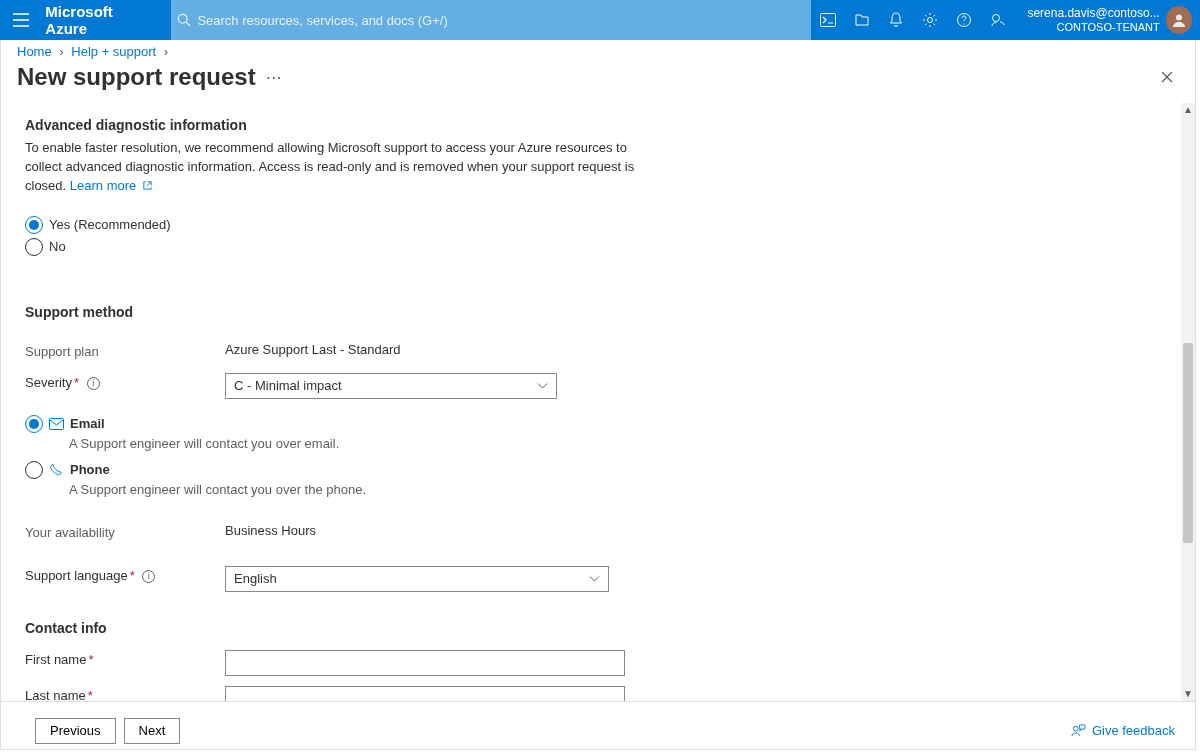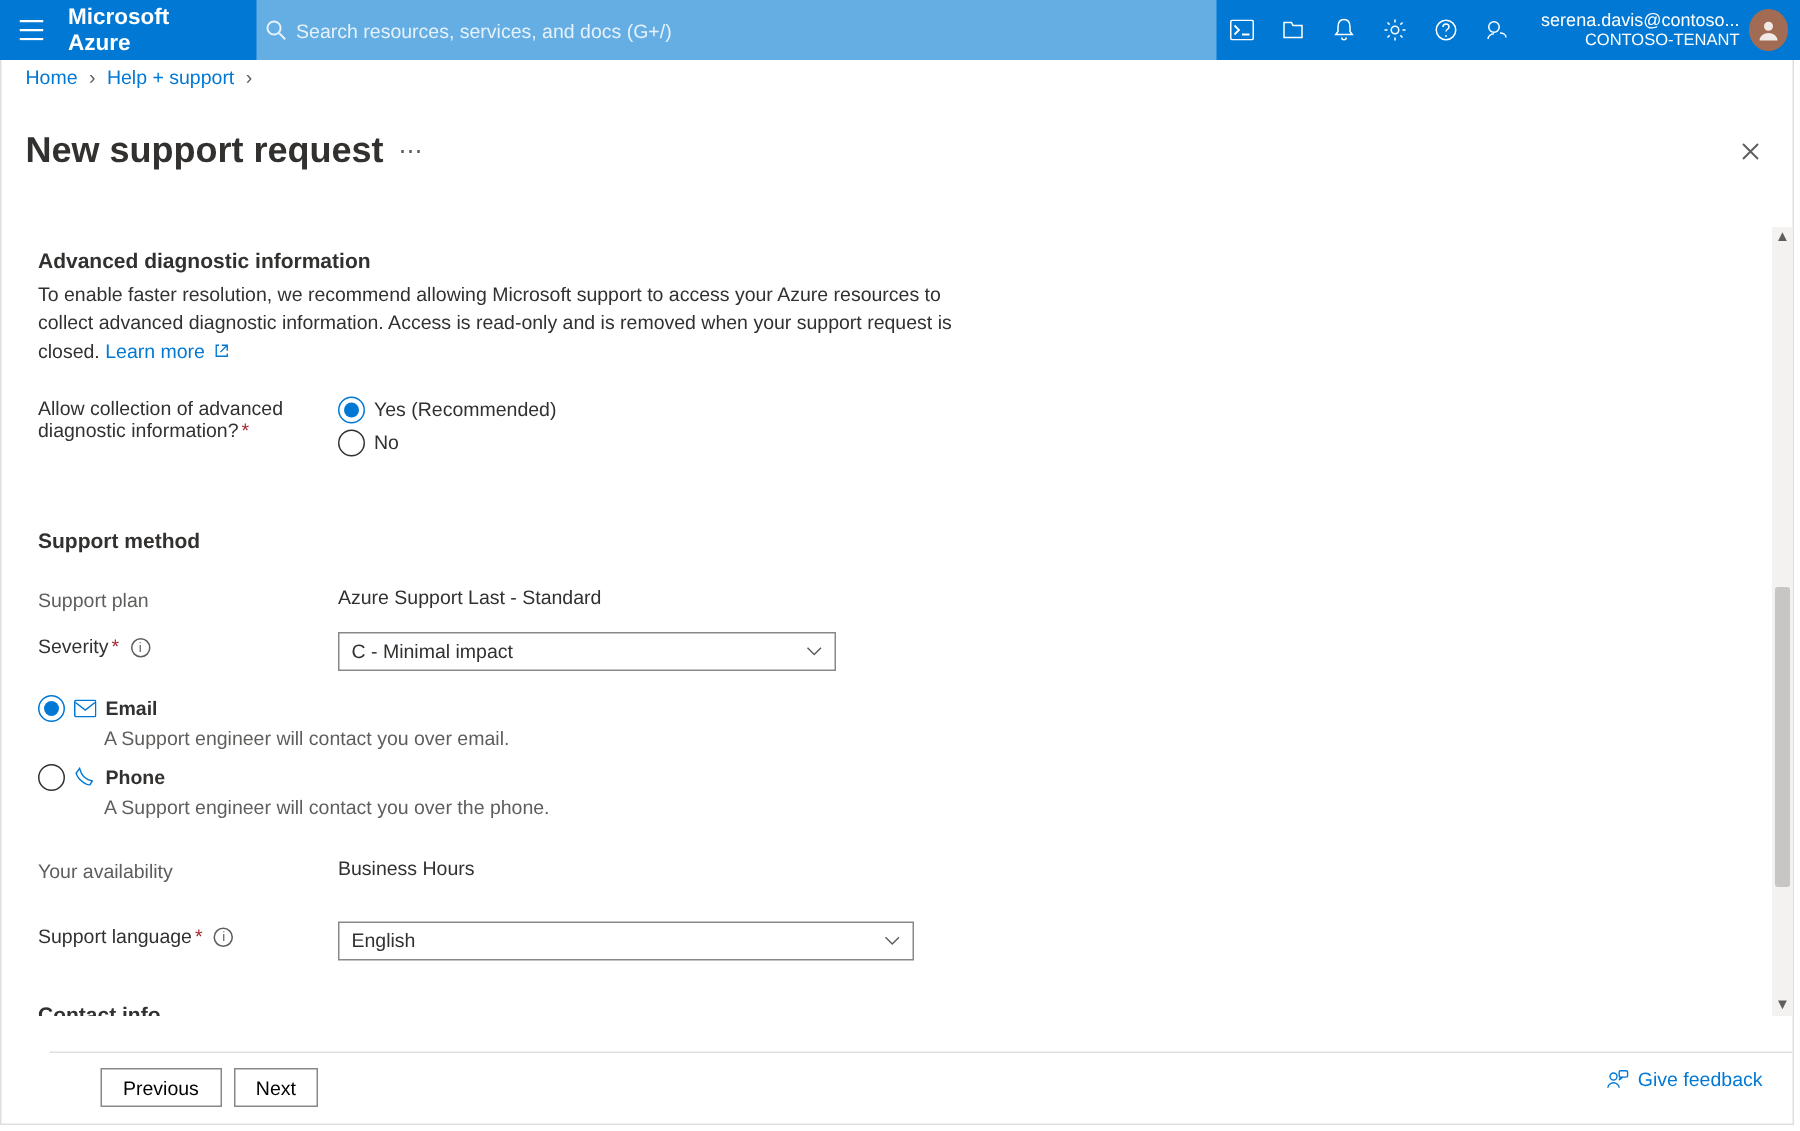--- a/index.html
+++ b/index.html
@@ -14,21 +14,21 @@
   .searchwrap input::placeholder { color: #e6f2fb; }
   .topbar-spacer { flex: 1; }
   .top-icons { display: flex; }
   .top-icons .ic { width: 34px; height: 40px; display: flex; align-items: center; justify-content: center; cursor: pointer; }
   .account { display: flex; flex-direction: column; align-items: flex-end; justify-content: center; padding: 0 6px 0 12px; line-height: 1.15; font-size: 12px; }
   .account .l1 { color: #fff; max-width: 140px; overflow: hidden; white-space: nowrap; }
   .account .l2 { color: #fff; font-size: 11px; }
   .avatar { width: 28px; height: 28px; border-radius: 50%; background: #a26b53; margin-right: 8px; display:flex; align-items:center; justify-content:center; color:#fff; font-size:12px; font-weight:600; }
 
   
-  .page { position: absolute; top: 40px; left: 0; right: 4px; bottom: 4px; border: 1px solid #e1dfdd; border-top: none; background: #fff; display: flex; flex-direction: column; gap: 24px; }
+  .page { position: absolute; top: 40px; left: 0; right: 4px; bottom: 4px; border: 1px solid #e1dfdd; border-top: none; background: #fff; display: flex; flex-direction: column; }
   .crumbs { padding: 4px 16px 0 16px; font-size: 13px; color: #605e5c; }
   .crumbs a { color: #0078d4; text-decoration: none; }
   .crumbs .sep { color: #605e5c; padding: 0 4px; }
   .title-row { display: flex; align-items: center; padding: 4px 16px 12px 16px; }
   .page-title { font-size: 24px; font-weight: 600; color: #323130; }
   .title-more { color: #605e5c; padding-left: 10px; font-size: 16px; }
   .title-close { margin-left: auto; color: #605e5c; font-size: 14px; cursor: pointer; padding: 6px; }
 
   
   .content { flex: 1; overflow-y: auto; padding: 2px 24px 24px 24px; position: relative; }
@@ -52,21 +52,21 @@
   .select-like .chev { position: absolute; right: 8px; top: 50%; transform: translateY(-50%); color: #605e5c; }
   .text-input { height: 26px; border: 1px solid #8a8886; background: #fff; padding: 0 8px; font-size: 13px; color: #323130; width: 100%; outline: none; }
 
   .contact-opt { margin-bottom: 4px; }
   .contact-opt .opt-head { display:flex; align-items:center; gap:6px;}
   .contact-opt .opt-desc { font-size: 13px; color: #605e5c; padding-left: 44px; line-height: 1.4; }
   .opt-name { font-weight: 600; }
   .mail-ico, .phone-ico { color:#0078d4; display:inline-flex; align-items:center; }
 
   
-  .footer { height: 48px; border-top: 1px solid #e1dfdd; display: flex; align-items: flex-start; padding: 10px 20px 0 34px; margin-left: 32px; }
+  .footer { height: 48px; border-top: 1px solid #e1dfdd; display: flex; align-items: center; padding: 10px 20px 0 34px; }
   .btn { height: 26px; border: 1px solid #8a8886; background: #fff; font-size: 13px; padding: 0 14px; cursor: pointer; font-family: inherit; }
   .btn + .btn { margin-left: 8px; }
   .feedback { margin-left: auto; color: #0078d4; display: flex; align-items: center; gap: 6px; cursor: pointer; font-size: 13px; }
 
   
   .right-scroll { position: absolute; right: 0; top: 0; bottom: 0; width: 14px; background: #f3f2f1; }
   .right-scroll .arrow { width: 14px; height: 14px; color: #605e5c; text-align: center; font-size: 10px; line-height: 14px; }
   .right-scroll .thumb { position: absolute; right: 2px; width: 10px; top: 240px; height: 200px; background: #c8c6c4; border-radius: 2px; }
 
   svg { display: block; }
@@ -163,21 +163,20 @@
     <p class="section-p">
       <span>To enable faster resolution, we recommend allowing Microsoft support to access your Azure resources to collect advanced diagnostic information. Access is read-only and is removed when your support request is closed.</span>
       <a href="#" class="learn"><span>Learn more</span>
         <svg style="display:inline;vertical-align:-1px;margin-left:2px" width="11" height="11" viewBox="0 0 12 12">
             <path d="M4 2H2v8h8V8M6 2h4v4M10 2L5 7" stroke="#0078d4" fill="none"></path>
           </svg>
       </a>
     </p>
 
     <div class="form-row" style="margin-top:18px">
-      <div class="lbl"><span>Allow collection of advanced diagnostic information?</span><span class="req">*</span></div>
       <div class="val">
         <div class="radio-row">
           <span class="radio sel"></span>
           <span>Yes (Recommended)</span>
         </div>
         <div class="radio-row">
           <span class="radio"></span>
           <span>No</span>
         </div>
       </div>

